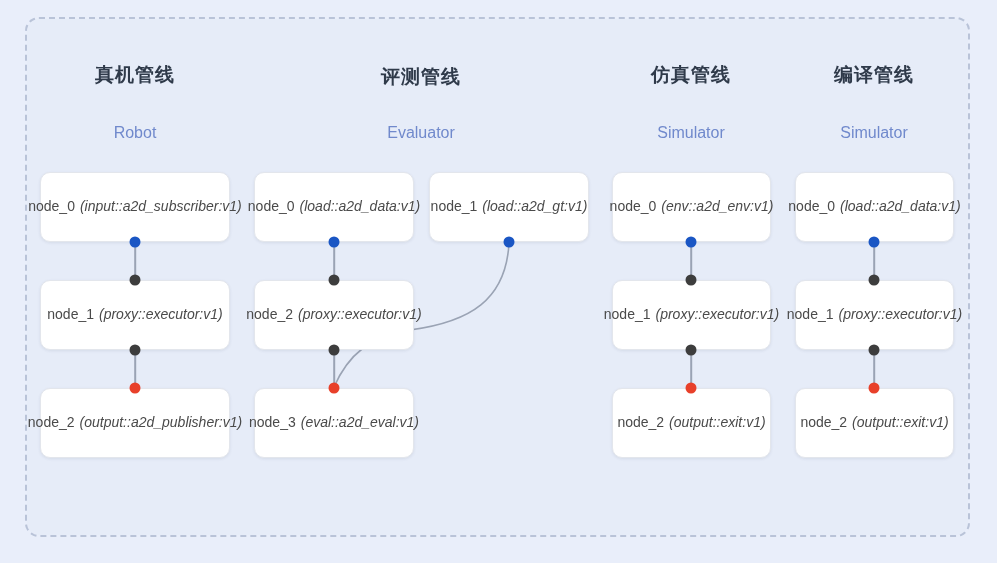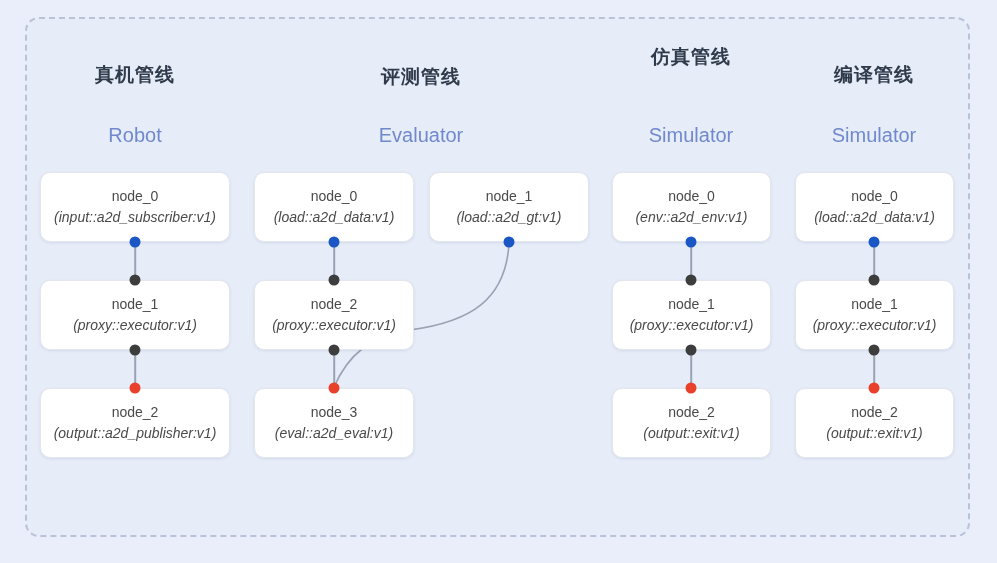--- a/index.html
+++ b/index.html
@@ -41,37 +41,37 @@
     font-size:19px;
     font-weight:bold;
     color:#2f3a4a;
     letter-spacing:1px;
     white-space:nowrap;
     transform:translateX(-50%);
   }
   .col-sub{
     position:absolute;
     text-align:center;
-    font-size:20px;
+    font-size:16px;
     font-weight:normal;
     color:#7089cc;
     white-space:nowrap;
     transform:translateX(-50%);
   }
 
   
   .node{
     position:absolute;
     box-sizing:border-box;
     background:#ffffff;
     border:1px solid #e3e6ec;
     border-radius:10px;
     box-shadow:0 1px 3px rgba(60,70,100,0.10);
     display:flex;
-    flex-direction:column;
+    flex-direction:row;
     align-items:center;
     justify-content:center;
     gap:5px;
     z-index:3;
   }
   .node .nname{
     font-size:14px;
     color:#4a4a4a;
     line-height:1.1;
     white-space:nowrap;
@@ -128,21 +128,21 @@
 
   <svg class="edges" viewBox="0 0 997 563" xmlns="http://www.w3.org/2000/svg">
       <path d="M 509 243 C 506 300 470 322 410 330 C 370 336 348 355 334 387"></path>
     </svg>
 
   <div id="headers">
       <div class="col-title" style="left: 135px; top: 62px;">真机管线</div>
       <div class="col-sub" style="left: 135px; top: 124px;">Robot</div>
       <div class="col-title" style="left: 421px; top: 64px;">评测管线</div>
       <div class="col-sub" style="left: 421px; top: 124px;">Evaluator</div>
-      <div class="col-title" style="left: 691px; top: 44px;">仿真管线</div>
+      <div class="col-title" style="left: 691px; top: 62px;">仿真管线</div>
       <div class="col-sub" style="left: 691px; top: 124px;">Simulator</div>
       <div class="col-title" style="left: 874px; top: 62px;">编译管线</div>
       <div class="col-sub" style="left: 874px; top: 124px;">Simulator</div>
     </div>
   <div id="links">
       <div class="link" style="left: 135px; top: 242px; height: 38px;"></div>
       <div class="link" style="left: 135px; top: 350px; height: 38px;"></div>
       <div class="link" style="left: 334px; top: 242px; height: 38px;"></div>
       <div class="link" style="left: 334px; top: 350px; height: 38px;"></div>
       <div class="link" style="left: 691px; top: 242px; height: 38px;"></div>

